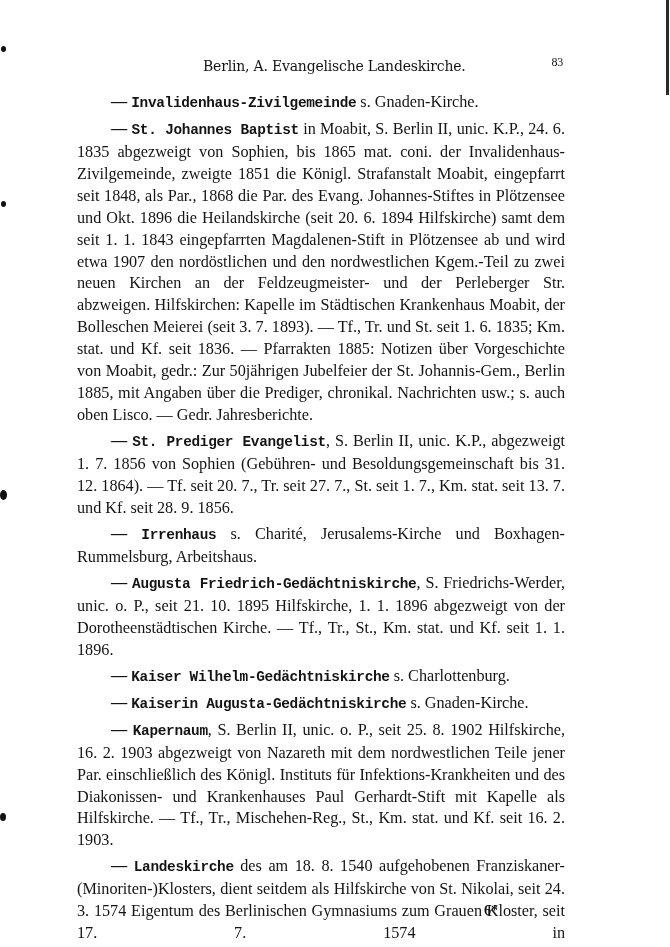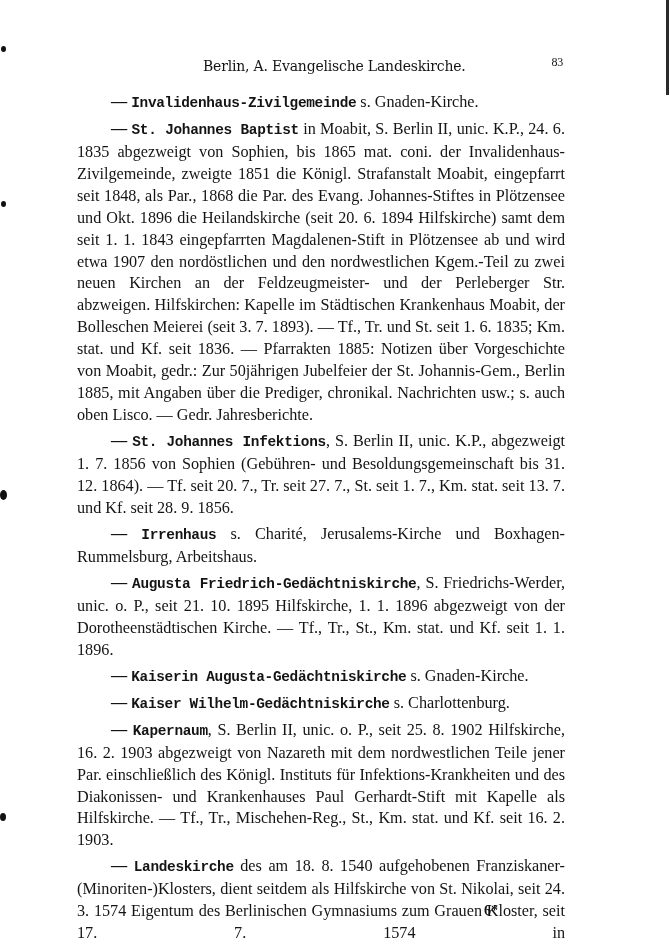--- a/index.html
+++ b/index.html
@@ -36,23 +36,23 @@
   <div class="margin-dot" style="left:0px;top:813px;width:6px;height:8px;"></div>
 
   <div class="header">
     <span class="running-title">Berlin, A. Evangelische Landeskirche.</span>
     <span class="page-num">83</span>
   </div>
 
   <div class="body-text">
     <p class="entry"><span class="dash">—</span> <span class="lead">Invalidenhaus-Zivilgemeinde</span><span> s. Gnaden-Kirche.</span></p>
     <p class="entry"><span class="dash">—</span> <span class="lead">St. Johannes Baptist</span><span> in Moabit, S. Berlin II, unic. K.P., 24. 6. 1835 abgezweigt von Sophien, bis 1865 mat. coni. der Invalidenhaus-Zivilgemeinde, zweigte 1851 die Königl. Strafanstalt Moabit, eingepfarrt seit 1848, als Par., 1868 die Par. des Evang. Johannes-Stiftes in Plötzensee und Okt. 1896 die Heilandskirche (seit 20. 6. 1894 Hilfskirche) samt dem seit 1. 1. 1843 eingepfarrten Magdalenen-Stift in Plötzensee ab und wird etwa 1907 den nordöstlichen und den nordwestlichen Kgem.-Teil zu zwei neuen Kirchen an der Feldzeugmeister- und der Perleberger Str. abzweigen. Hilfskirchen: Kapelle im Städtischen Krankenhaus Moabit, der Bolleschen Meierei (seit 3. 7. 1893). — Tf., Tr. und St. seit 1. 6. 1835; Km. stat. und Kf. seit 1836. — Pfarrakten 1885: Notizen über Vorgeschichte von Moabit, gedr.: Zur 50jährigen Jubelfeier der St. Johannis-Gem., Berlin 1885, mit Angaben über die Prediger, chronikal. Nachrichten usw.; s. auch oben Lisco. — Gedr. Jahresberichte.</span></p>
-    <p class="entry"><span class="dash">—</span> <span class="lead">St. Johannes Infektions</span><span>, S. Berlin II, unic. K.P., abgezweigt 1. 7. 1856 von Sophien (Gebühren- und Besoldungsgemeinschaft bis 31. 12. 1864). — Tf. seit 20. 7., Tr. seit 27. 7., St. seit 1. 7., Km. stat. seit 13. 7. und Kf. seit 28. 9. 1856.</span></p>
+    <p class="entry"><span class="dash">—</span> <span class="lead">St. Prediger Evangelist</span><span>, S. Berlin II, unic. K.P., abgezweigt 1. 7. 1856 von Sophien (Gebühren- und Besoldungsgemeinschaft bis 31. 12. 1864). — Tf. seit 20. 7., Tr. seit 27. 7., St. seit 1. 7., Km. stat. seit 13. 7. und Kf. seit 28. 9. 1856.</span></p>
     <p class="entry"><span class="dash">—</span> <span class="lead">Irrenhaus</span><span> s. Charité, Jerusalems-Kirche und Boxhagen-Rummelsburg, Arbeitshaus.</span></p>
     <p class="entry"><span class="dash">—</span> <span class="lead">Augusta Friedrich-Gedächtniskirche</span><span>, S. Friedrichs-Werder, unic. o. P., seit 21. 10. 1895 Hilfskirche, 1. 1. 1896 abgezweigt von der Dorotheenstädtischen Kirche. — Tf., Tr., St., Km. stat. und Kf. seit 1. 1. 1896.</span></p>
+    <p class="entry"><span class="dash">—</span> <span class="lead">Kaiser Wilhelm-Gedächtniskirche</span><span> s. Charlottenburg.</span></p>
     <p class="entry"><span class="dash">—</span> <span class="lead">Kaiserin Augusta-Gedächtniskirche</span><span> s. Gnaden-Kirche.</span></p>
-    <p class="entry"><span class="dash">—</span> <span class="lead">Kaiser Wilhelm-Gedächtniskirche</span><span> s. Charlottenburg.</span></p>
     <p class="entry"><span class="dash">—</span> <span class="lead">Kapernaum</span><span>, S. Berlin II, unic. o. P., seit 25. 8. 1902 Hilfskirche, 16. 2. 1903 abgezweigt von Nazareth mit dem nordwestlichen Teile jener Par. einschließlich des Königl. Instituts für Infektions-Krankheiten und des Diakonissen- und Krankenhauses Paul Gerhardt-Stift mit Kapelle als Hilfskirche. — Tf., Tr., Mischehen-Reg., St., Km. stat. und Kf. seit 16. 2. 1903.</span></p>
     <p class="entry" style="text-align-last:justify;"><span class="dash">—</span> <span class="lead">Landeskirche</span><span> des am 18. 8. 1540 aufgehobenen Franziskaner-(Minoriten-)Klosters, dient seitdem als Hilfskirche von St. Nikolai, seit 24. 3. 1574 Eigentum des Berlinischen Gymnasiums zum Grauen Kloster, seit 17. 7. 1574 in</span></p>
   </div>
 
   <div class="sig">6*</div>
 </div>
 
 </body></html>

